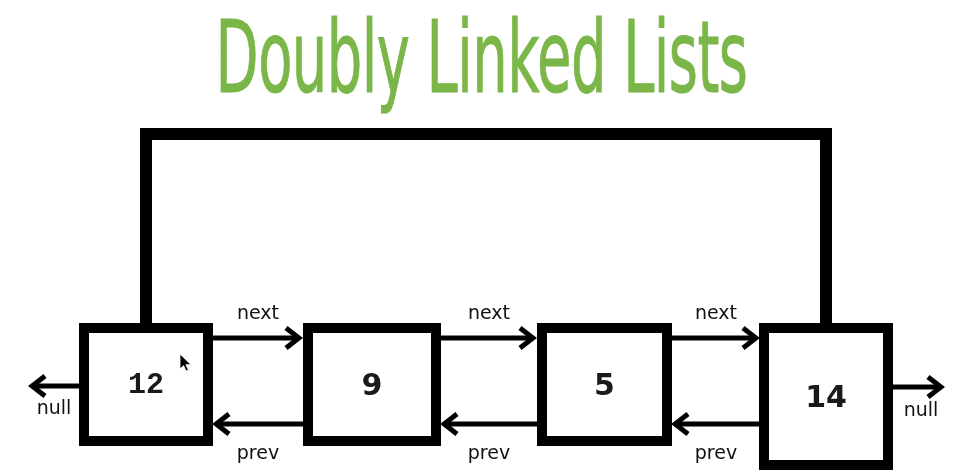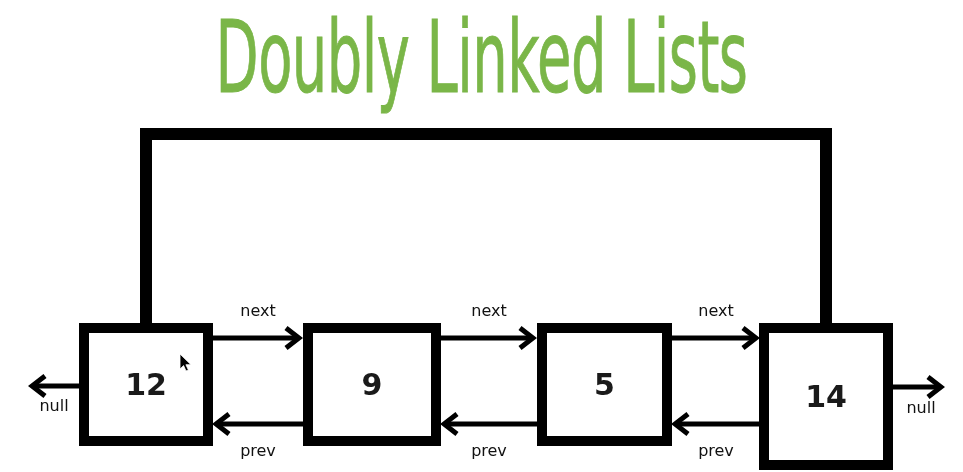--- a/index.html
+++ b/index.html
@@ -42,32 +42,32 @@
     background: #ffffff;
     display: flex;
     align-items: center;
     justify-content: center;
   }
   .node-value {
     font-size: 30px;
     font-weight: bold;
     color: #1a1a1a;
   }
-  .node.n1 { left: 79px;  top: 323px; width: 134px; height: 123px; }
+  .node.n1 { left: 79px;  top: 323px; width: 134px; height: 123px; font-family: Liberation Mono, monospace; }
   .node.n2 { left: 303px; top: 323px; width: 138px; height: 123px; }
   .node.n3 { left: 537px; top: 323px; width: 135px; height: 123px; }
   .node.n4 { left: 759px; top: 323px; width: 134px; height: 147px; }
 
   
   .arrow { position: absolute; display: block; }
 
   
   .lbl {
     position: absolute;
-    font-size: 16px;
+    font-size: 19px;
     color: #111111;
     text-align: center;
     width: 80px;
     white-space: nowrap;
   }
   .lbl.next1 { left: 218px; top: 301px; }
   .lbl.next2 { left: 449px; top: 301px; }
   .lbl.next3 { left: 676px; top: 301px; }
   .lbl.prev1 { left: 218px; top: 441px; }
   .lbl.prev2 { left: 449px; top: 441px; }

